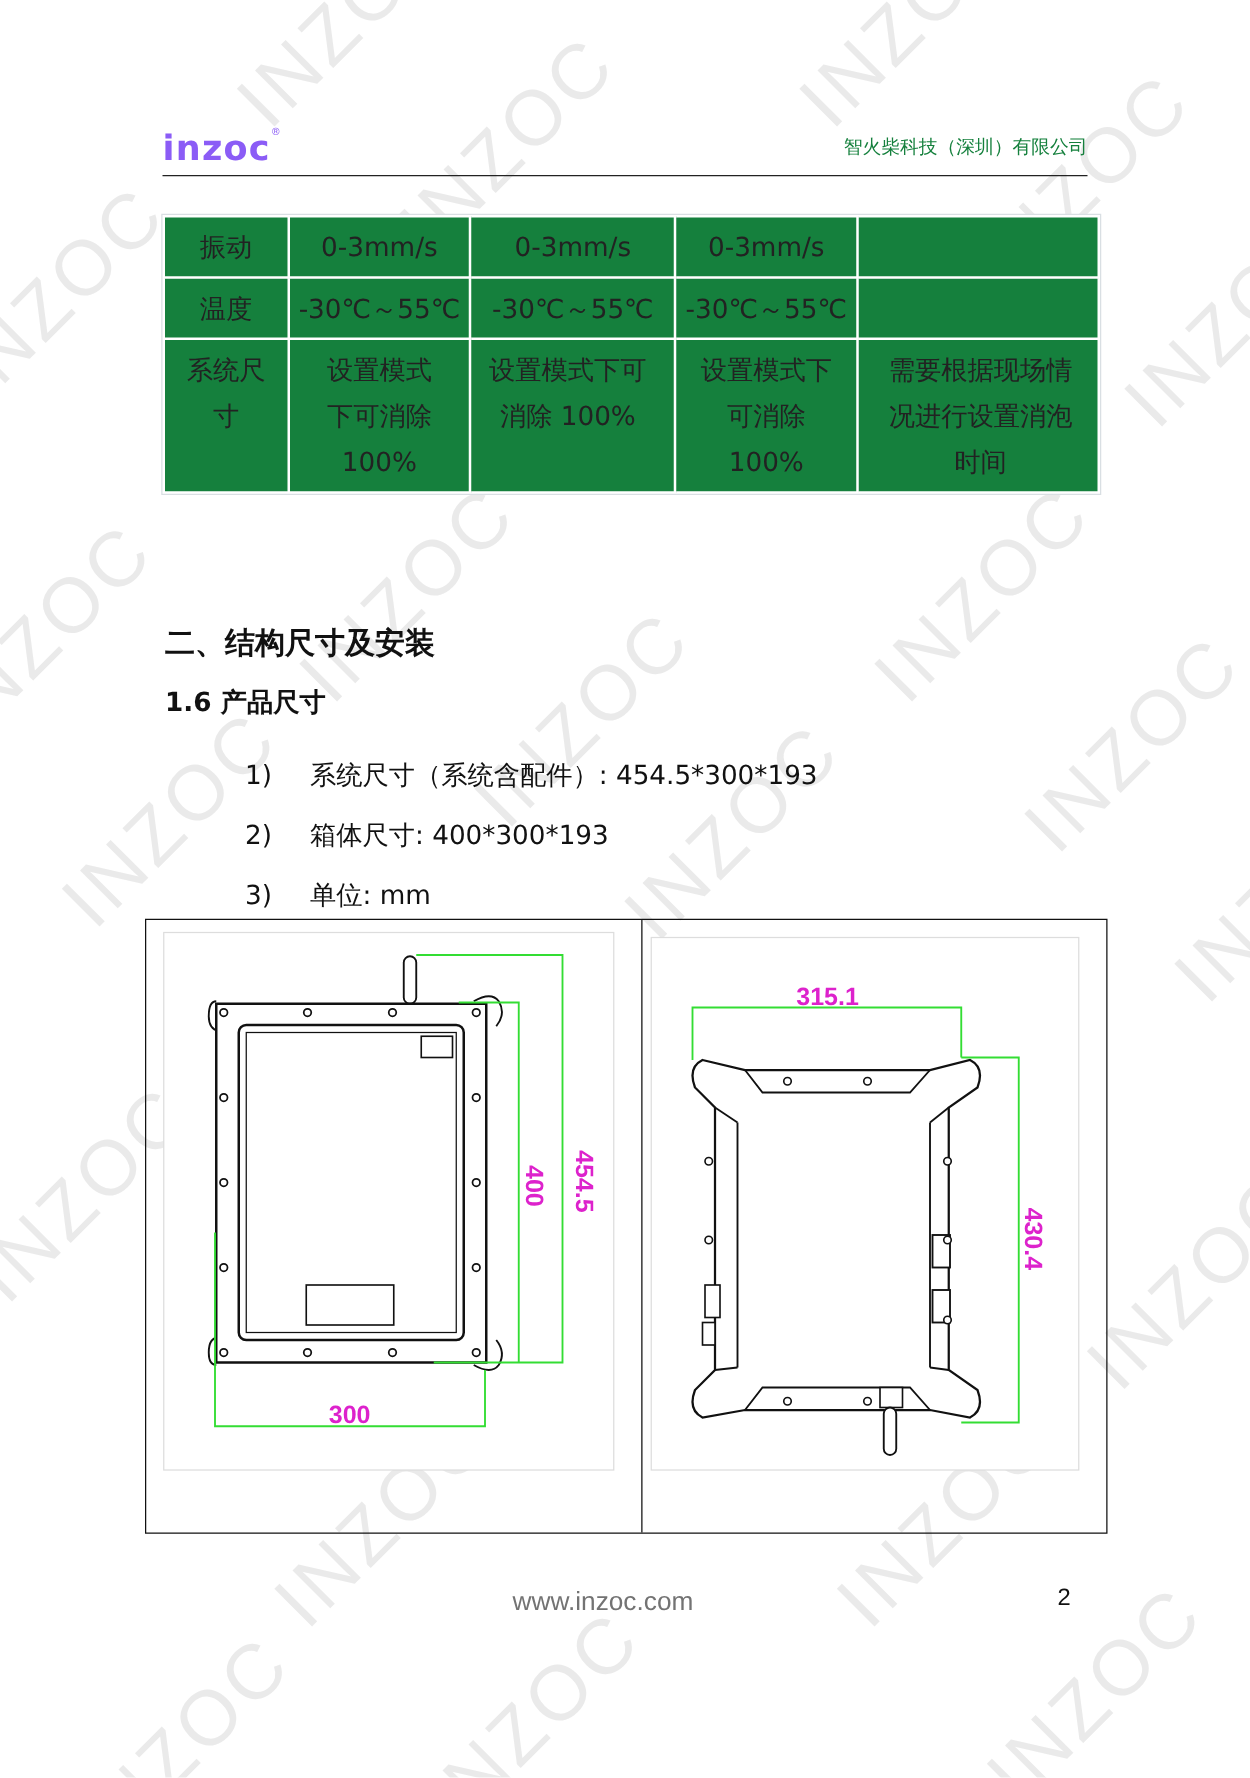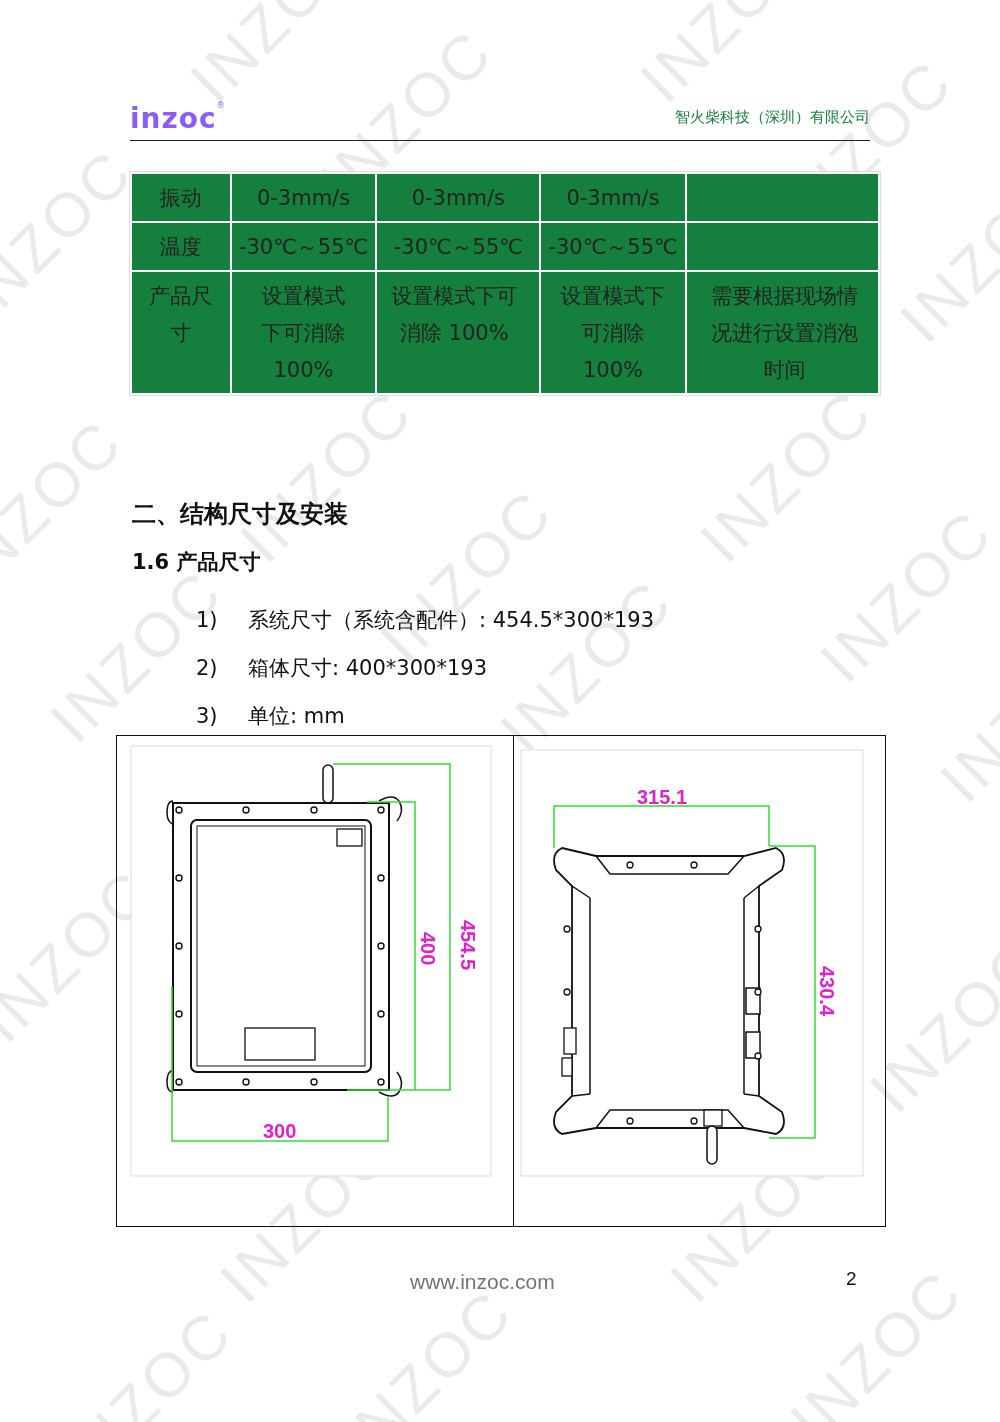--- a/index.html
+++ b/index.html
@@ -87,21 +87,21 @@
     <td></td>
   </tr>
   <tr class="light">
     <td>温度</td>
     <td>-30℃～55℃</td>
     <td style="white-space:nowrap">-30℃～55℃</td>
     <td>-30℃～55℃</td>
     <td></td>
   </tr>
   <tr class="light">
-    <td style="padding-left:12px;padding-right:12px">产品尺寸</td>
+    <td style="padding-left:12px;padding-right:12px">系统尺寸</td>
     <td style="padding-left:20px;padding-right:20px">设置模式下可消除100%</td>
     <td style="padding-left:4px;padding-right:12px">设置模式下可消除 100%</td>
     <td style="padding-left:12px;padding-right:12px">设置模式下可消除100%</td>
     <td style="padding-left:20px;padding-right:16px">需要根据现场情况进行设置消泡时间</td>
   </tr>
 </tbody>
   </table>
 
 <div class="h1">二、结构尺寸及安装</div>
 <div class="h2">1.6 产品尺寸</div>

